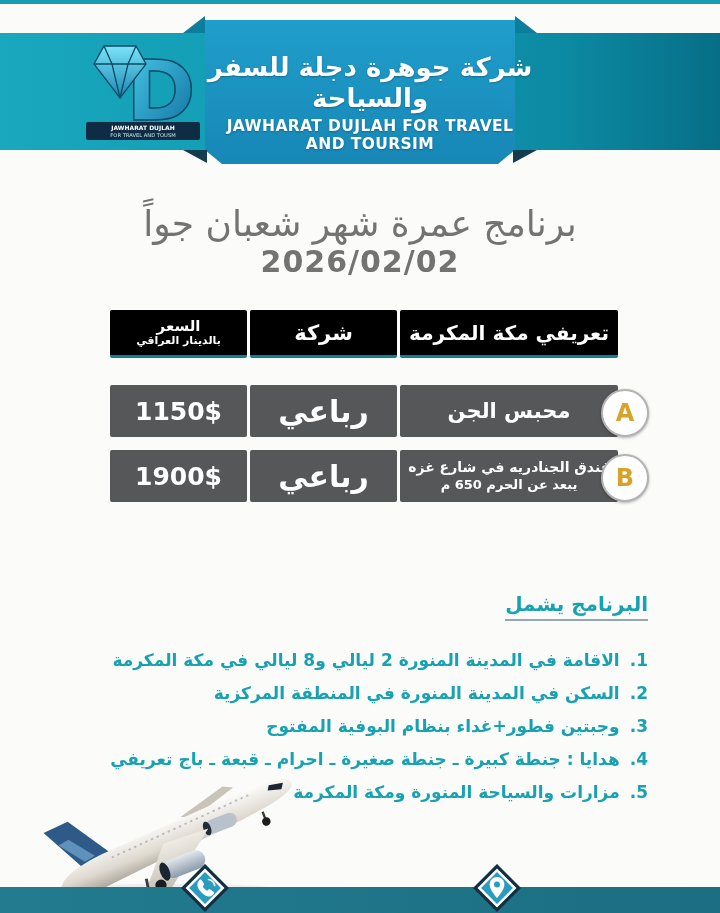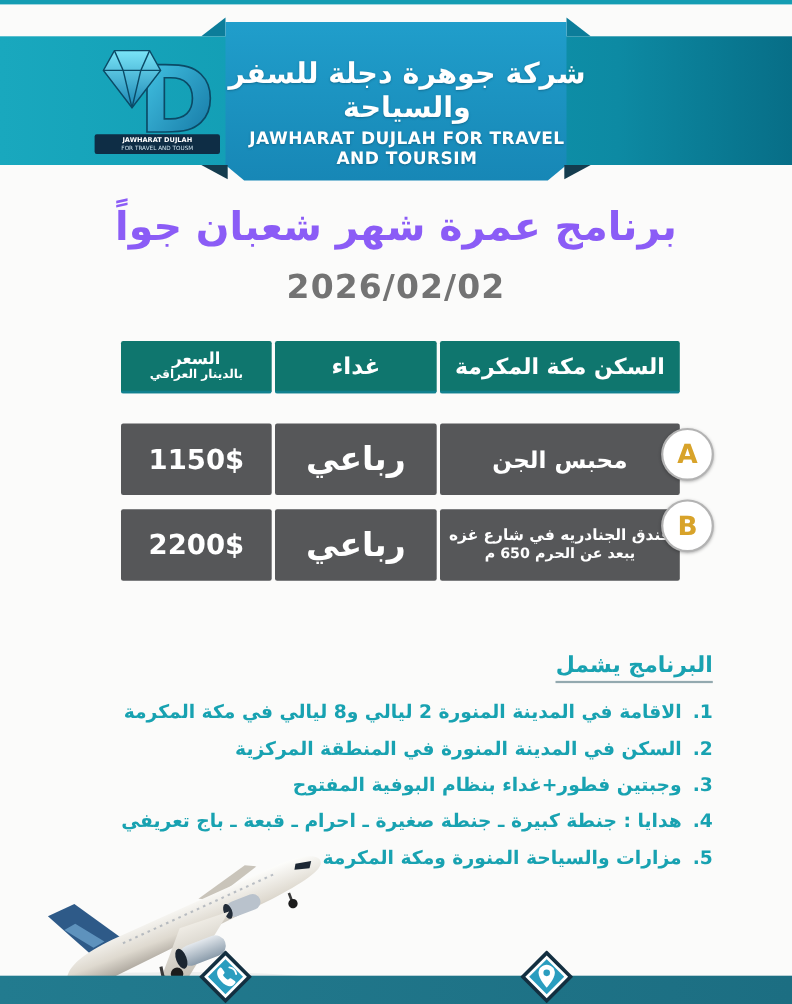--- a/index.html
+++ b/index.html
@@ -7,53 +7,53 @@
         overflow:hidden;font-family:"DejaVu Sans",sans-serif;}
   
   .header-svg{position:absolute;left:0;top:0;width:720px;height:185px;display:block;}
   .logo-box{position:absolute;left:84px;top:34px;width:118px;height:108px;}
   .company-block{position:absolute;left:205px;top:52px;width:330px;text-align:center;color:#fff;}
   .company-ar{font-size:26px;font-weight:bold;direction:rtl;line-height:1.2;
               text-shadow:0 1px 2px rgba(0,40,60,.35);}
   .company-en{font-size:15.5px;font-weight:bold;letter-spacing:.4px;margin-top:3px;
               text-shadow:0 1px 2px rgba(0,40,60,.35);}
   
-  .program-title{position:absolute;left:0;top:186px;width:100%;text-align:center;direction:rtl;
-                 font-size:36px;font-weight:bold;color:#8b5cf6;}
+  .program-title{position:absolute;left:0;top:203px;width:100%;text-align:center;direction:rtl;
+                 font-size:36px;font-weight:normal;color:#737373;}
   .program-date{position:absolute;left:0;top:244px;width:100%;text-align:center;
                 font-size:30px;font-weight:bold;color:#737373;letter-spacing:1px;}
   
   .price-table{position:absolute;left:110px;top:310px;width:508px;direction:rtl;}
   .t-row{display:grid;grid-template-columns:218px 147px 137px;column-gap:3px;}
-  .t-head .cell{background:#0f766e;border-bottom:3px solid #11818f;border-radius:2px;
+  .t-head .cell{background:#000000;border-bottom:3px solid #11818f;border-radius:2px;
                 height:45px;color:#fff;display:flex;flex-direction:column;
                 align-items:center;justify-content:center;}
   .head-hotels{font-size:20px;font-weight:bold;}
   .head-accom{font-size:21px;font-weight:bold;}
   .head-price1{font-size:15px;font-weight:bold;line-height:1.1;}
   .head-price2{font-size:11px;font-weight:bold;line-height:1.1;text-align:center;}
   .data-row{margin-top:27px;}
   .data-row.second{margin-top:13px;}
-  .data-row .cell{background:#565759;border-radius:2px;height:65px;color:#fff;
+  .data-row .cell{background:#565759;border-radius:2px;height:52px;color:#fff;
                   display:flex;flex-direction:column;align-items:center;justify-content:center;}
   .hotel-name{font-size:21px;font-weight:bold;}
   .hotel-name-sm{font-size:14px;font-weight:bold;line-height:1.25;}
   .hotel-note{font-size:13px;font-weight:bold;line-height:1.25;}
   .accom-val{font-size:30px;font-weight:bold;}
   .price-val{font-size:25px;font-weight:bold;direction:ltr;}
   .badge{position:absolute;right:-31px;width:44px;height:44px;border-radius:50%;
          background:#fff;border:2px solid #b3b3b3;box-shadow:0 1px 3px rgba(0,0,0,.3);
          display:flex;align-items:center;justify-content:center;
          color:#d8a32a;font-size:24px;font-weight:bold;}
   .badge-a{top:79px;} .badge-b{top:144px;}
   
   .program-section{position:absolute;right:72px;top:592px;width:560px;direction:rtl;
                    text-align:right;color:#18a2b1;}
   .program-heading{display:inline-block;font-size:20px;font-weight:bold;
-                   padding-bottom:3px;border-bottom:2px solid #93a9af;margin-bottom:11px;}
+                   padding-bottom:3px;border-bottom:2px solid #93a9af;margin-bottom:23px;}
   .program-item{font-size:17px;font-weight:bold;line-height:33px;white-space:nowrap;}
   .item-num{display:inline-block;margin-left:10px;}
   
   .plane-box{position:absolute;left:12px;top:772px;width:330px;height:125px;}
   .footer-bar{position:absolute;left:0;bottom:0;width:720px;height:26px;
               background:linear-gradient(90deg,#227b8f,#1c6e82);}
   .footer-diamond{position:absolute;width:48px;height:48px;top:864px;}
   .fd-left{left:181px;} .fd-right{left:473px;}
 </style>
 </head>
@@ -108,24 +108,24 @@
     <div class="company-ar">شركة جوهرة دجلة للسفر والسياحة</div>
     <div class="company-en">JAWHARAT DUJLAH FOR TRAVEL AND TOURSIM</div>
   </div>
 
   <div class="program-title">برنامج عمرة شهر شعبان جواً</div>
   <div class="program-date">2026/02/02</div>
 
   <div class="price-table">
     <div class="t-row t-head">
       <div class="cell">
-        <span class="head-hotels">السكن مكة المكرمة</span>
-      </div>
-      <div class="cell">
-        <span class="head-accom">غداء</span>
+        <span class="head-hotels">تعريفي مكة المكرمة</span>
+      </div>
+      <div class="cell">
+        <span class="head-accom">شركة</span>
       </div>
       <div class="cell">
         <span class="head-price1">السعر</span>
         <span class="head-price2">بالدينار العراقي</span>
       </div>
     </div>
 
     <div class="t-row data-row">
       <div class="cell">
         <span class="hotel-name">محبس الجن</span>
@@ -140,21 +140,21 @@
 
     <div class="t-row data-row second">
       <div class="cell">
         <span class="hotel-name-sm">فندق الجنادريه في شارع غزه</span>
         <span class="hotel-note">يبعد عن الحرم 650 م</span>
       </div>
       <div class="cell">
         <span class="accom-val">رباعي</span>
       </div>
       <div class="cell">
-        <span class="price-val">2200$</span>
+        <span class="price-val">1900$</span>
       </div>
     </div>
 
     <div class="badge badge-a">A</div>
     <div class="badge badge-b">B</div>
   </div>
 
   <div class="program-section">
     <div class="program-heading">البرنامج يشمل</div>
     <div class="program-item">

